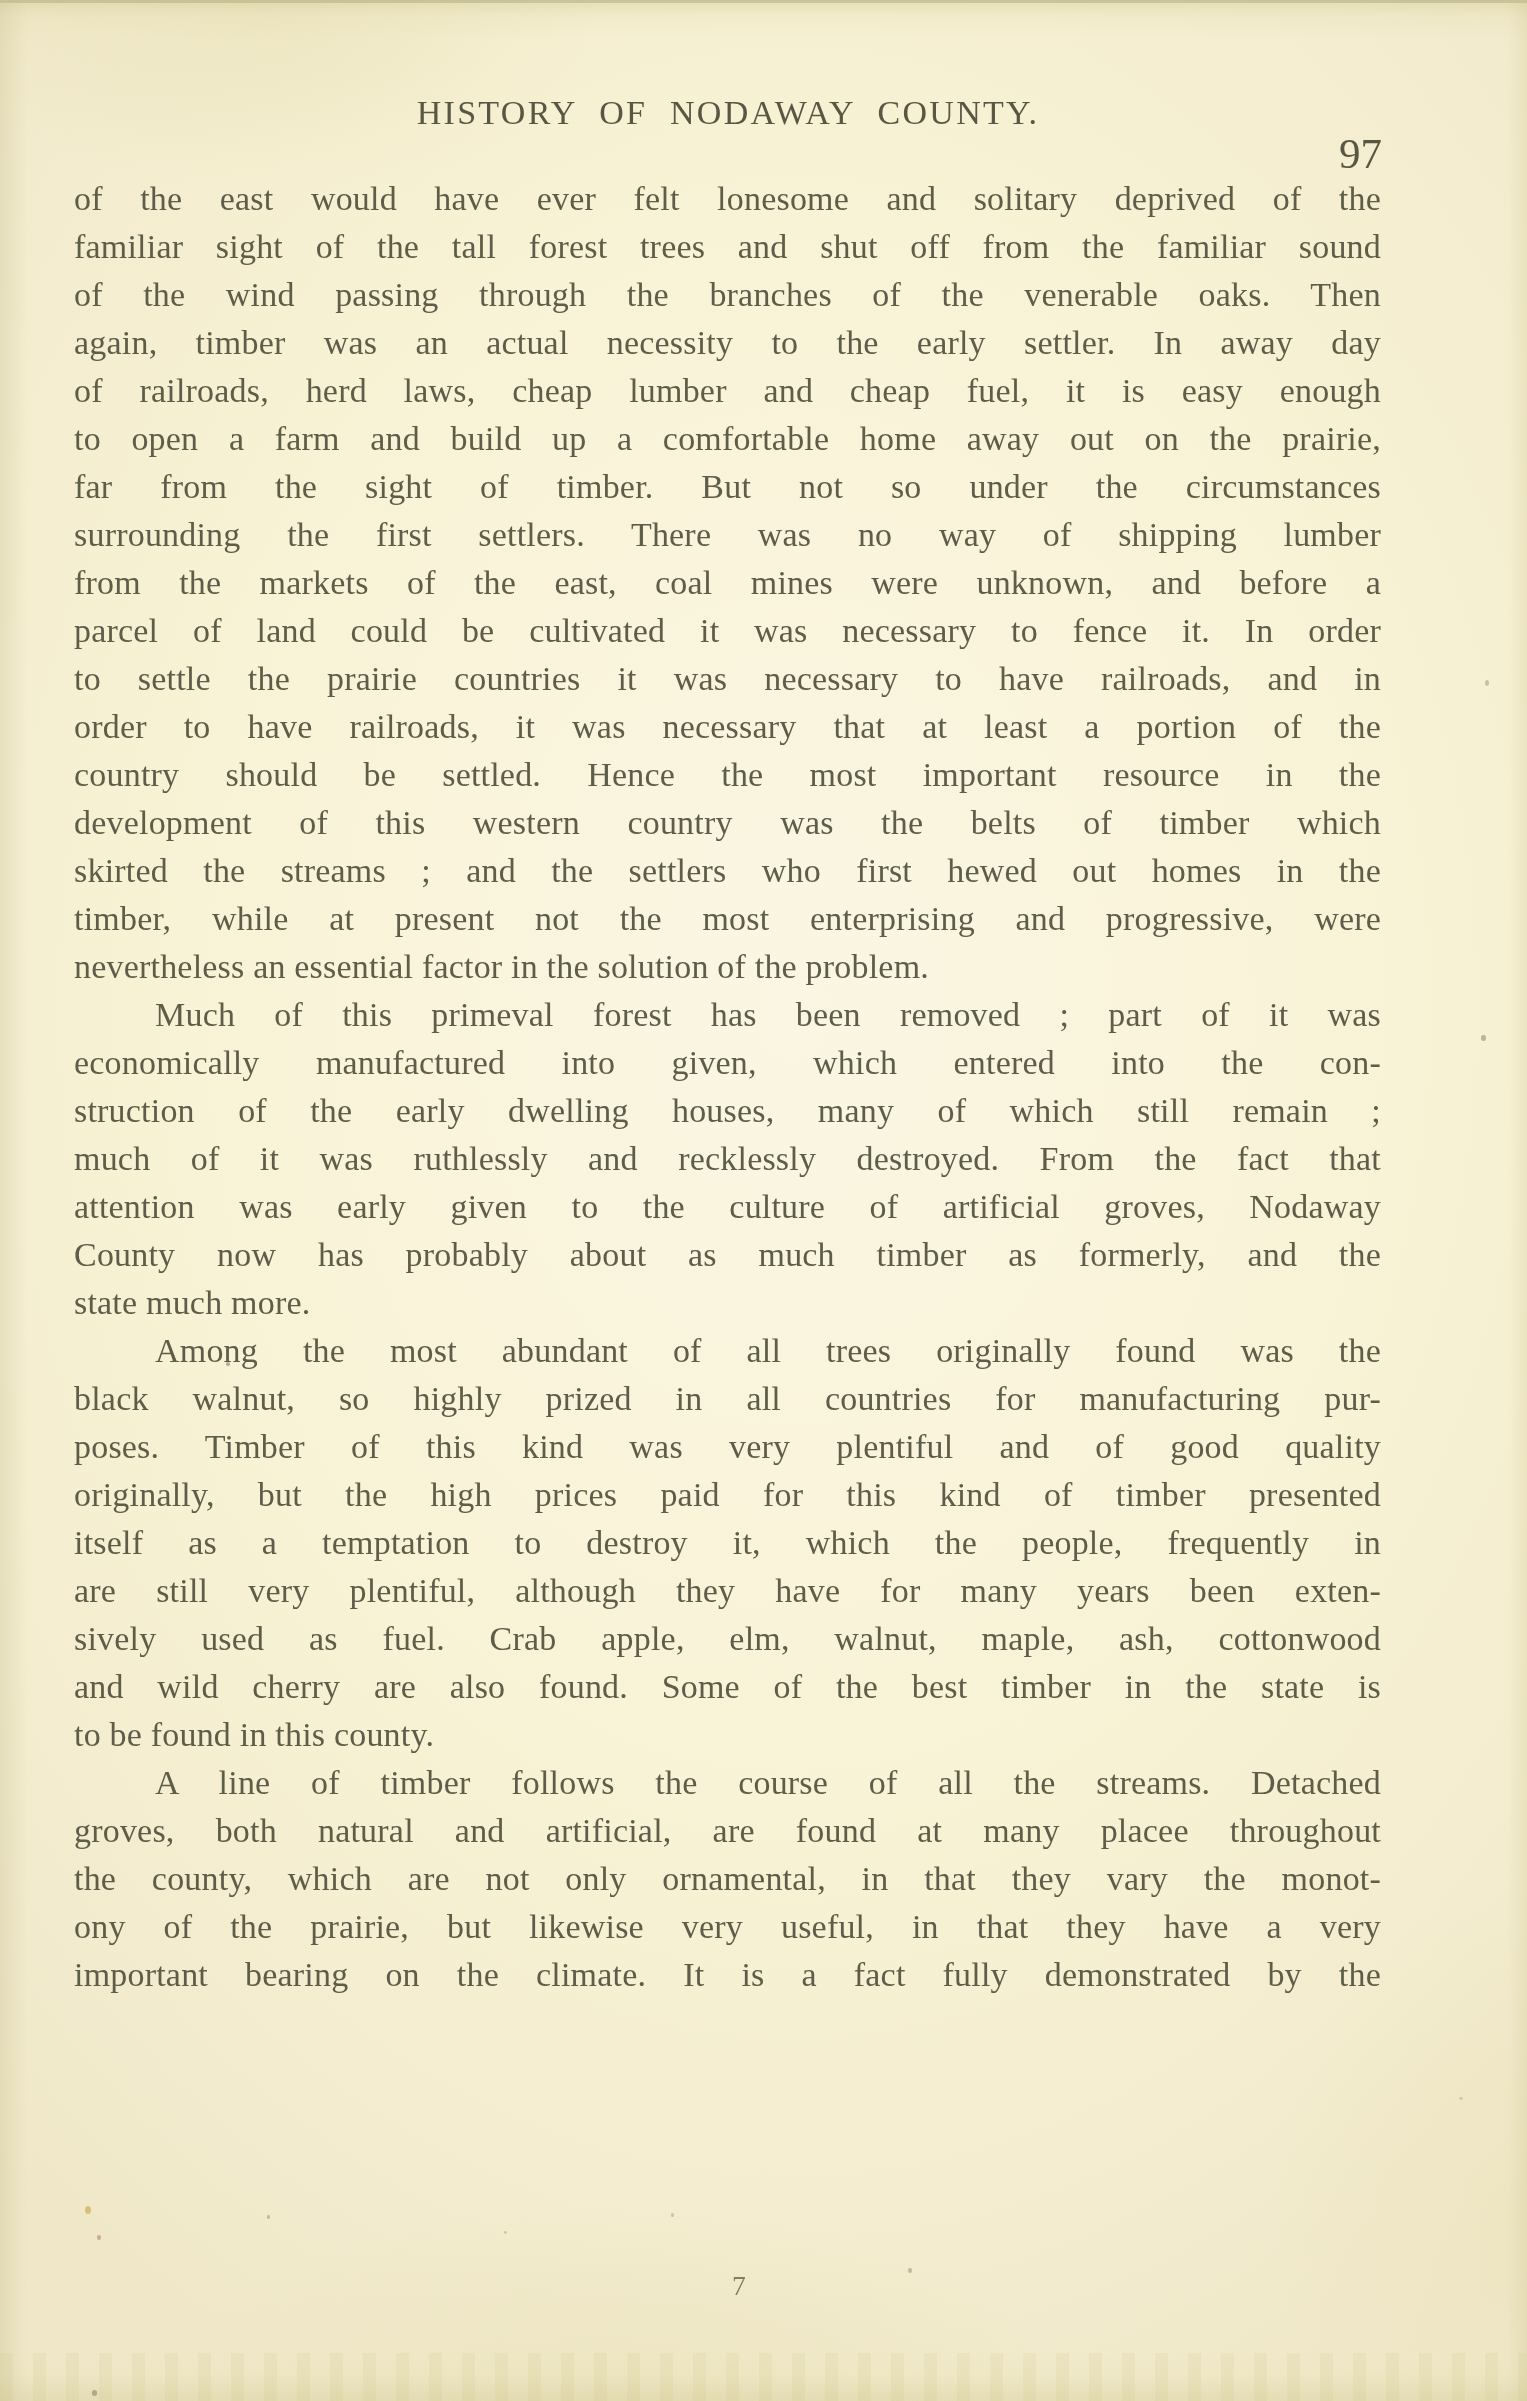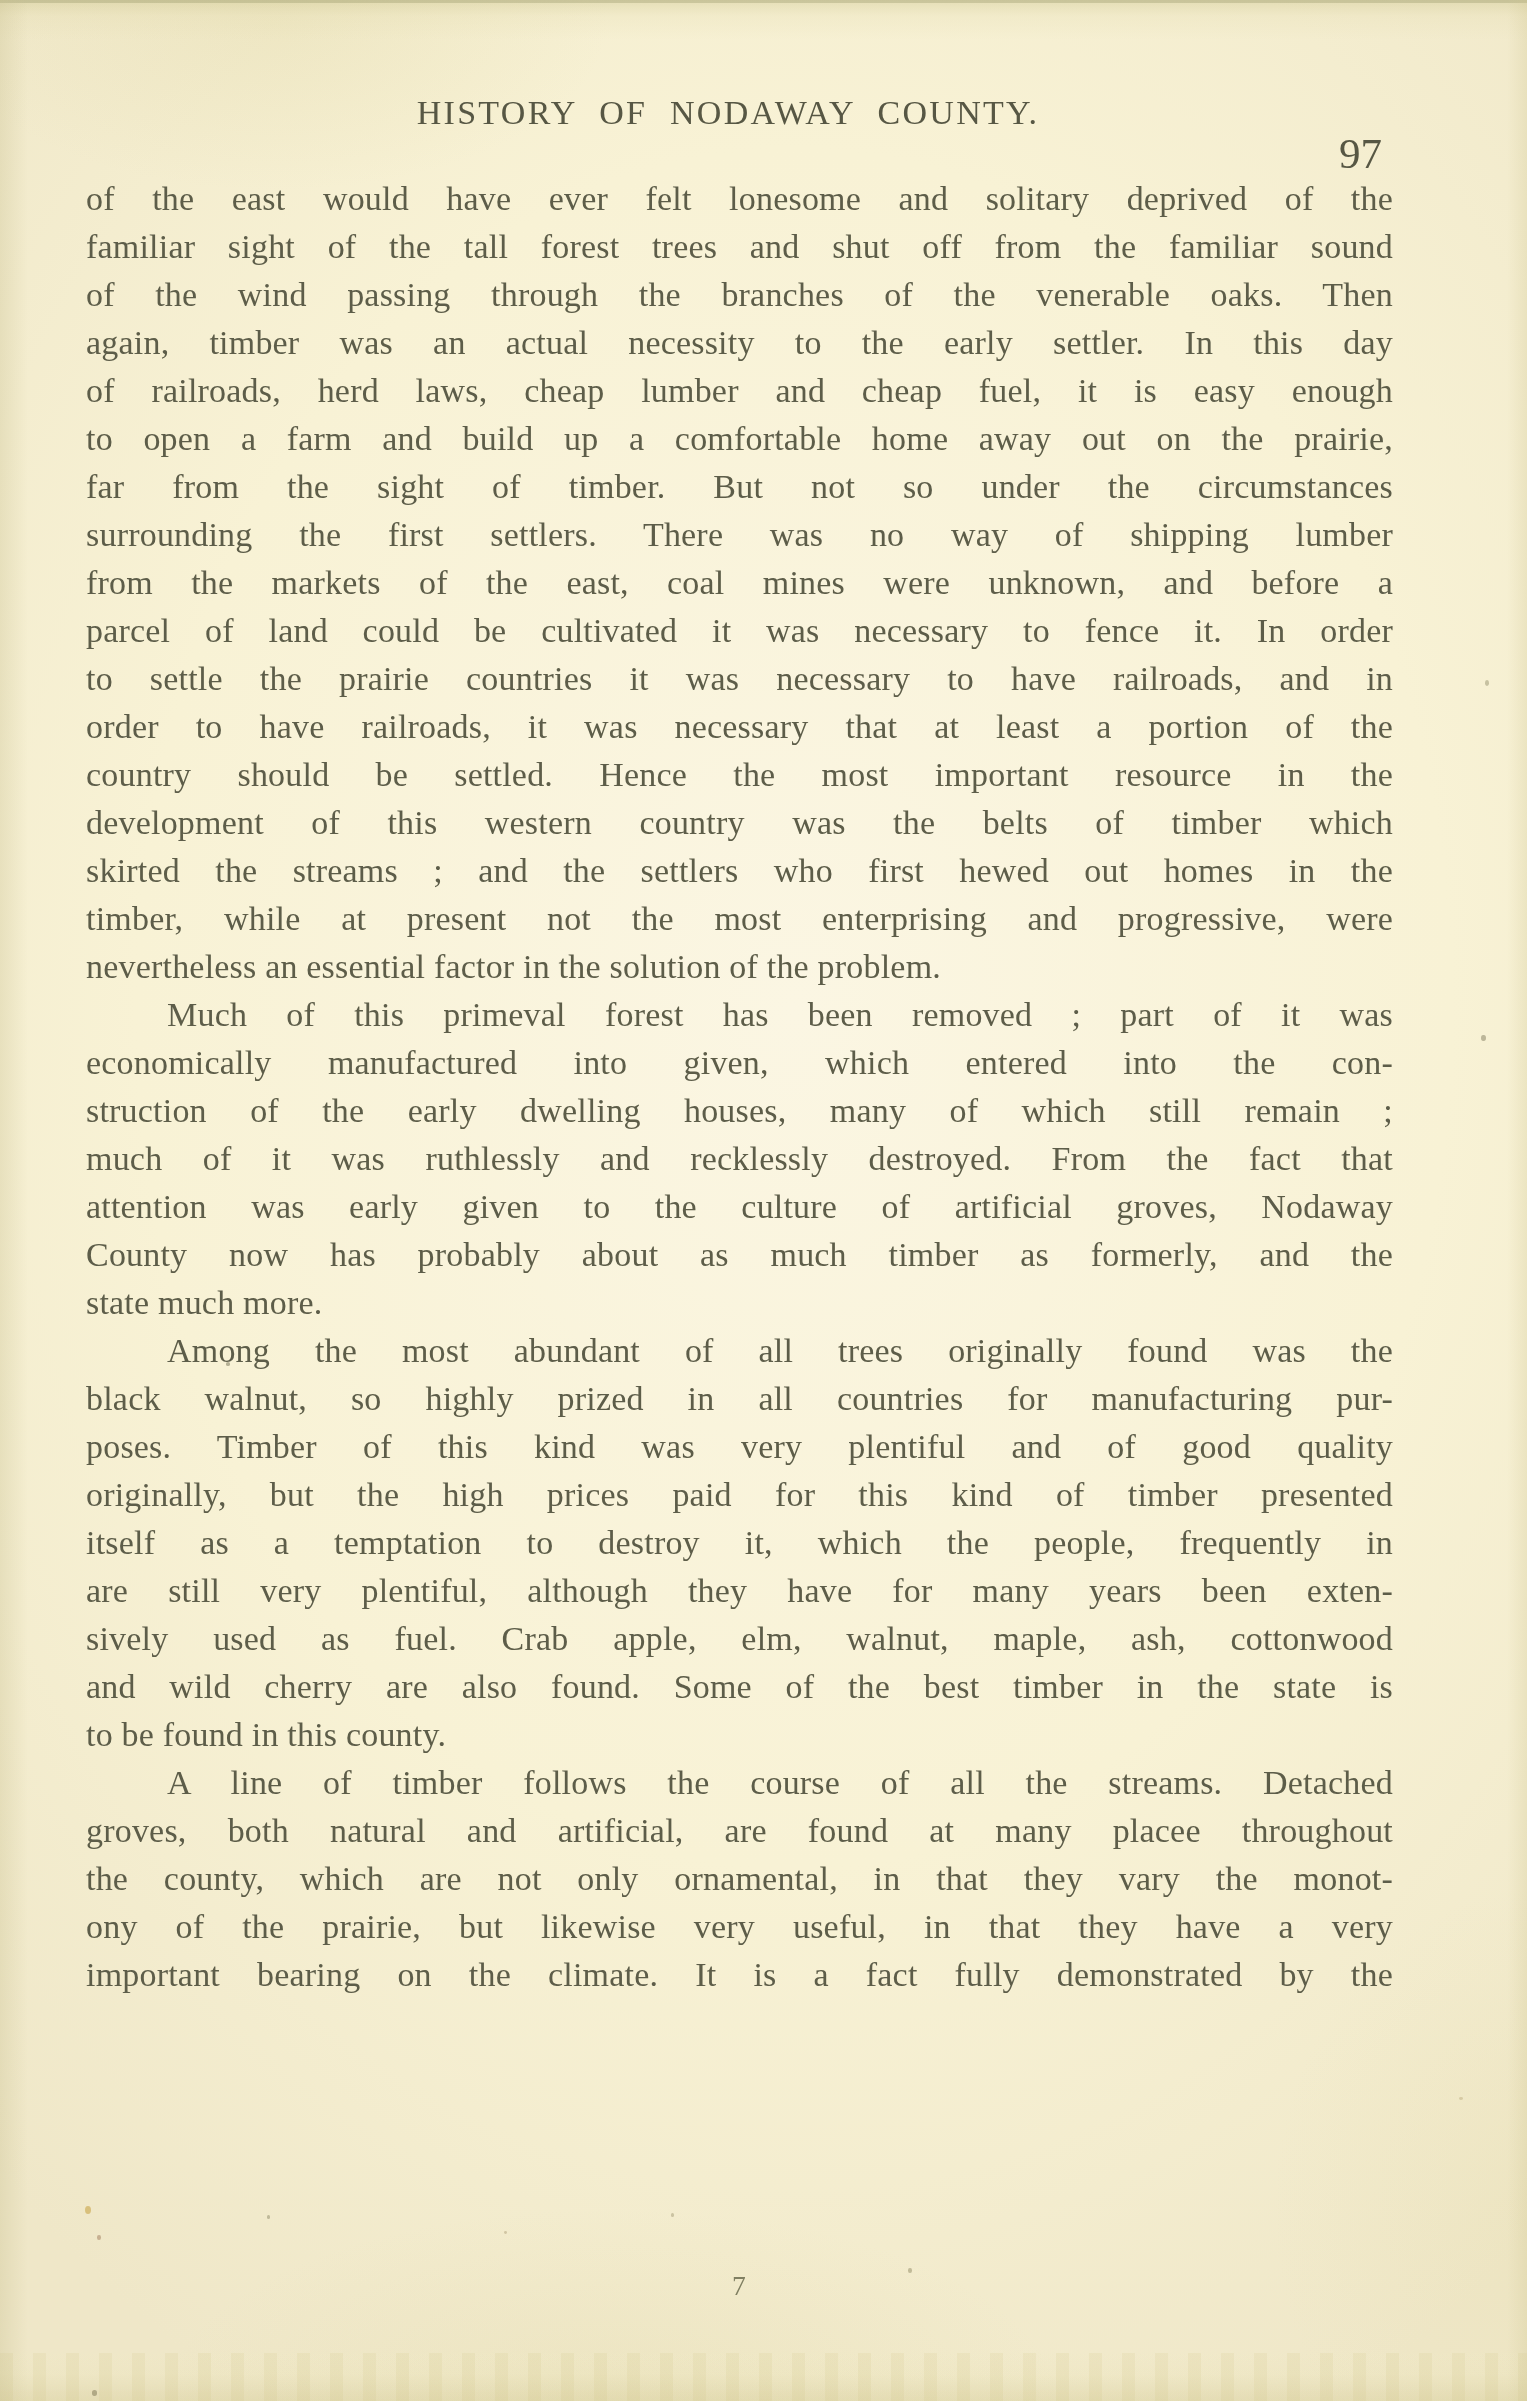--- a/index.html
+++ b/index.html
@@ -74,21 +74,20 @@
     font-size: 43px; line-height: 40px;
     color: var(--header-ink);
     margin-top: 40px;
   }
 
   .body-text {
     position: absolute; left: 74px; top: 175px; width: 1307px;
     color: var(--ink);
     font-size: 34px;
     letter-spacing: 0.2px;
-    margin-left: 12px;
   }
   .line {
     height: 48px; line-height: 48px;
     text-align: justify;
     text-align-last: justify;
   }
   .line.indent { text-indent: 81px; }
   .line.last { text-align-last: left; }
 
   .signature-mark {
@@ -112,21 +111,21 @@
 
   <div class="running-head">
     <div class="head-title">HISTORY OF NODAWAY COUNTY.</div>
     <div class="head-page-number">97</div>
   </div>
 
   <div class="body-text">
     <div class="line">of the east would have ever felt lonesome and solitary deprived of the</div>
     <div class="line">familiar sight of the tall forest trees and shut off from the familiar sound</div>
     <div class="line">of the wind passing through the branches of the venerable oaks.  Then</div>
-    <div class="line">again, timber was an actual necessity to the early settler.  In this day</div>
+    <div class="line">again, timber was an actual necessity to the early settler.  In away day</div>
     <div class="line">of railroads, herd laws, cheap lumber and cheap fuel, it is easy enough</div>
     <div class="line">to open a farm and build up a comfortable home away out on the prairie,</div>
     <div class="line">far from the sight of timber.  But not so under the circumstances</div>
     <div class="line">surrounding the first settlers.  There was no way of shipping lumber</div>
     <div class="line">from the markets of the east, coal mines were unknown, and before a</div>
     <div class="line">parcel of land could be cultivated it was necessary to fence it.  In order</div>
     <div class="line">to settle the prairie countries it was necessary to have railroads, and in</div>
     <div class="line">order to have railroads, it was necessary that at least a portion of the</div>
     <div class="line">country should be settled.  Hence the most important resource in the</div>
     <div class="line">development of this western country was the belts of timber which</div>

